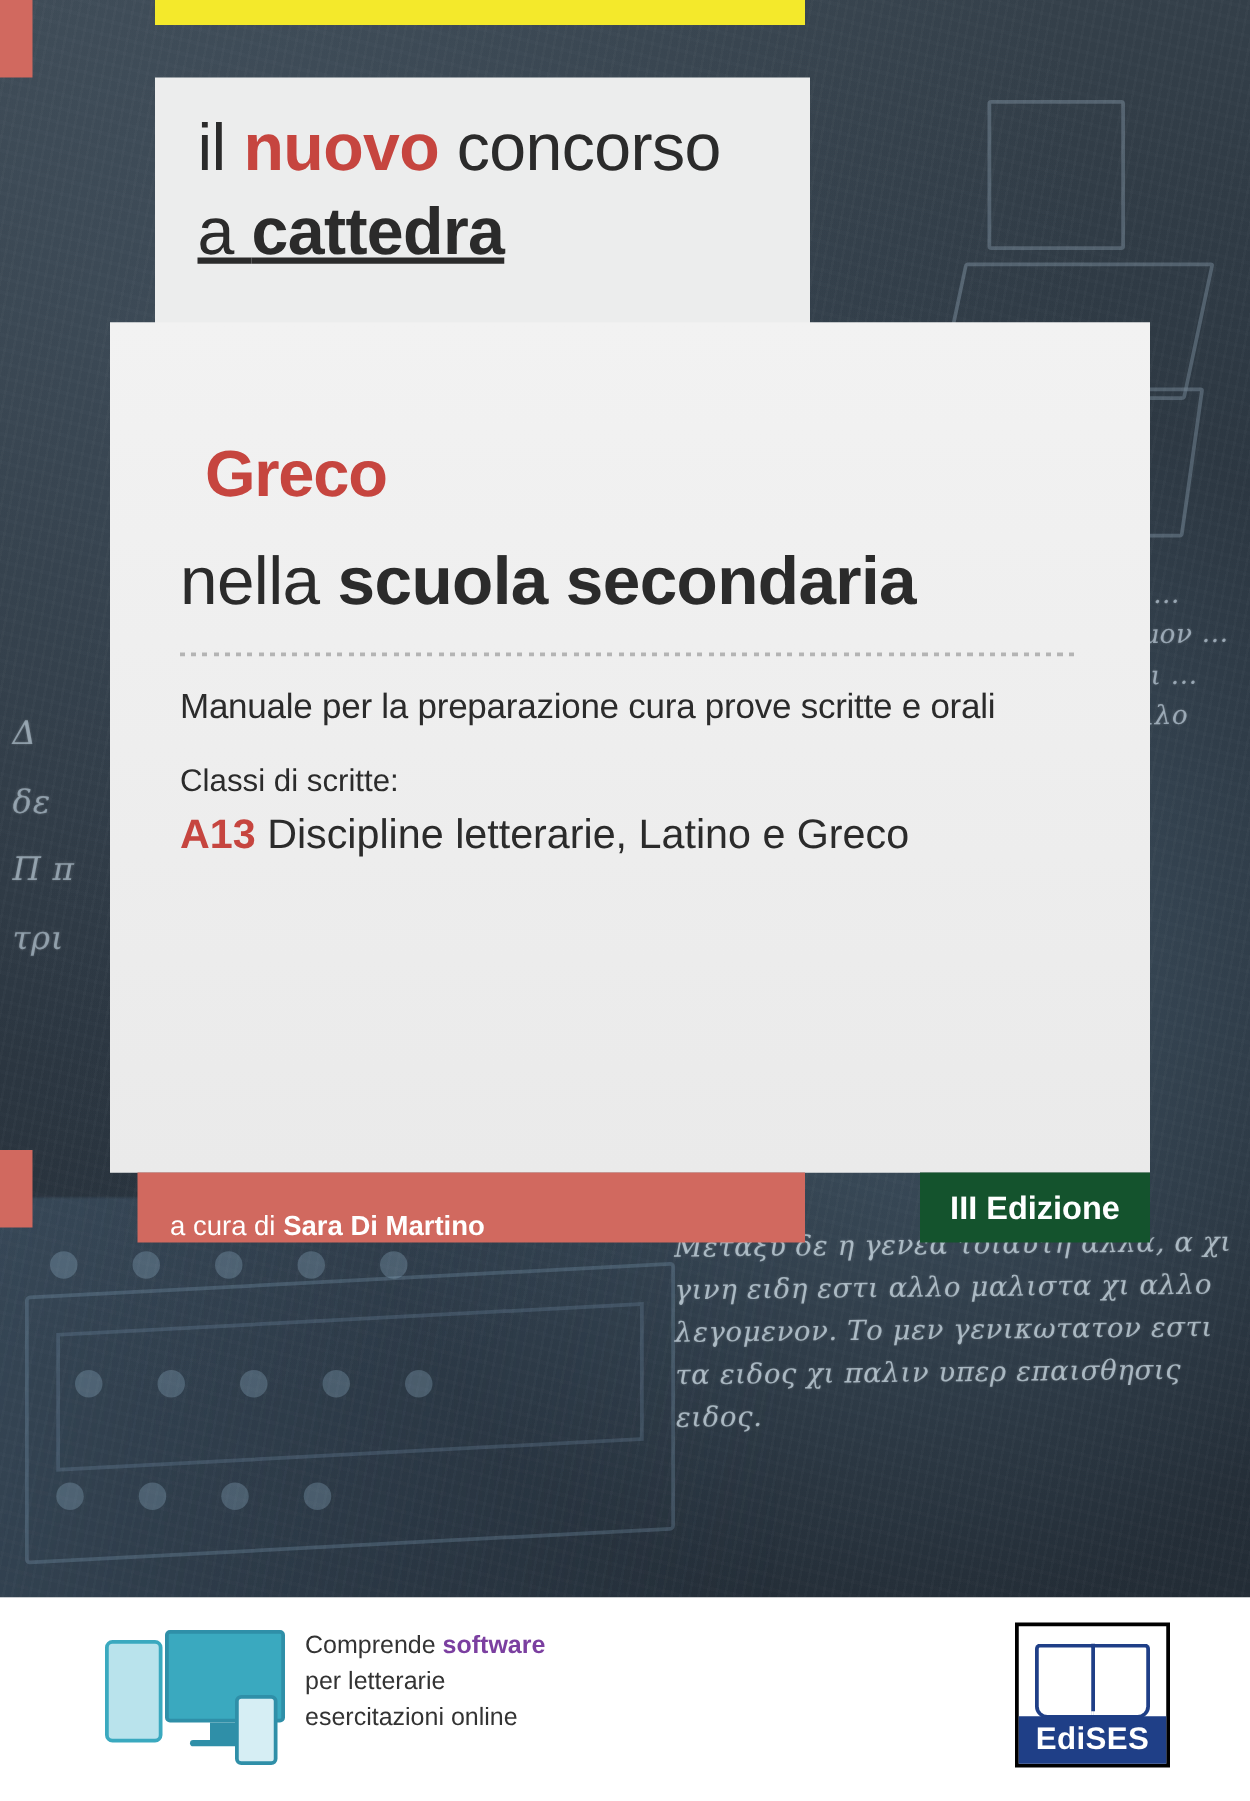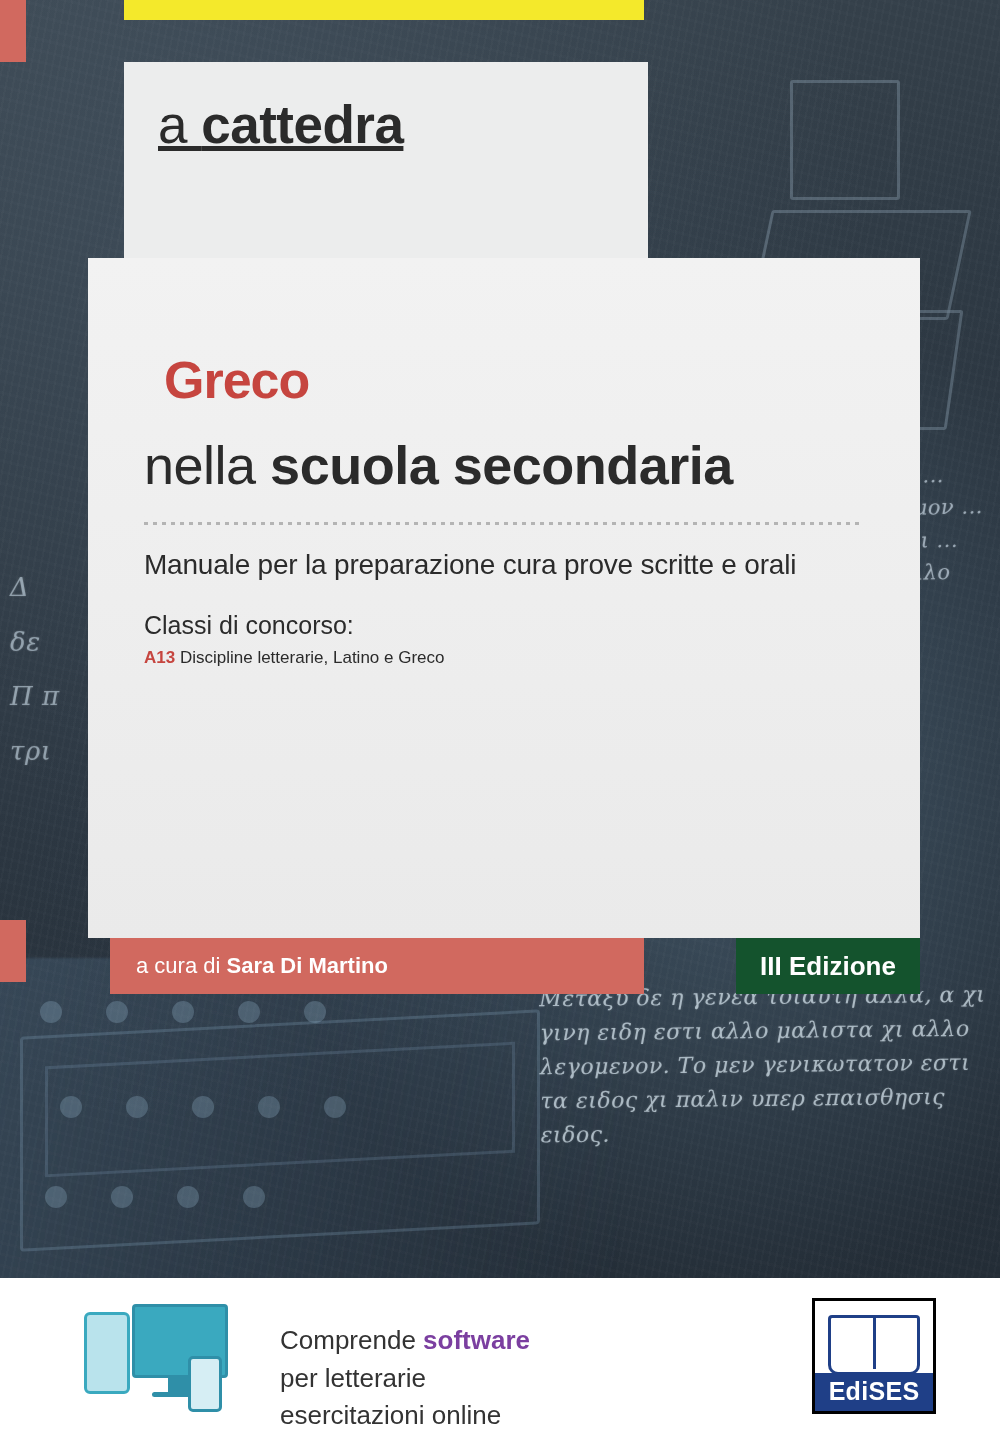--- a/index.html
+++ b/index.html
@@ -211,36 +211,36 @@
     color: #2b2b2b;
     letter-spacing: -0.2px;
   }
   .panel .classi {
     margin-top: 30px;
     font-size: 25px;
     color: #2b2b2b;
   }
   .panel .classi-row {
     margin-top: 8px;
-    font-size: 17px;
+    font-size: 33px;
     color: #2b2b2b;
   }
   .panel .classi-row .code {
     color: #c6453f;
     font-weight: bold;
   }
 
   
   .author-band {
     position: absolute;
     left: 110px; top: 938px;
     width: 534px; height: 56px;
     background: #d1695f;
     display: flex;
-    align-items: center;
+    align-items: flex-end;
     padding-left: 26px;
   }
   .author-band span {
     font-size: 22px;
     color: #ffffff;
   }
   .author-band span b { font-weight: bold; }
 
   .edition {
     position: absolute;
@@ -301,25 +301,24 @@
     position: absolute;
     left: 104px; top: 52px;
     width: 34px; height: 56px;
     border: 3px solid #2f8fa8;
     border-radius: 5px;
     background: #d6eef4;
   }
 
   .software-text {
     position: absolute;
-    left: 244px; top: 44px;
-    font-size: 26px;
+    left: 244px; top: 24px;
+    font-size: 20px;
     line-height: 1.45;
     color: #333333;
-    margin-left: 36px;
   }
   .software-text .purple { color: #7b3fa0; font-weight: bold; }
 
   
   .logo {
     position: absolute;
     left: 812px; top: 20px;
     width: 124px; height: 116px;
     border: 3px solid #000000;
     display: flex;
@@ -403,30 +402,31 @@
 τρι</div>
     <div class="hand hand-main">Γνωθι ... εαυτον ... πολλα τα δεινα κουδεν ανθρωπου δεινοτερον πελει ... Εστι δε το μεν ολον ταυτον ... αριθμον ... το γαρ αυτο νοειν εστιν τε και ειναι ... τα παντα ρει ... γενεα τοιαυτη ... αλλο επασκεισθαι ... </div>
     <div class="hand hand-lower">Μεταξυ δε η γενεα τοιαυτη αλλα, α χι γινη ειδη εστι αλλο μαλιστα χι αλλο λεγομενον. Το μεν γενικωτατον εστι τα ειδος χι παλιν υπερ επαισθησις ειδος.</div>
   </div>
 
   <div class="yellow-tab"></div>
   <div class="red-mark-top"></div>
   <div class="red-mark-mid"></div>
 
   <div class="bubble">
+    <div class="line1"><span>il </span><span class="strong">nuovo</span><span> concorso</span></div>
     <div class="line2"><span>a </span><b>cattedra</b></div>
     <div class="tail"></div>
   </div>
 
   <div class="panel">
     <div class="title">Greco</div>
     <div class="subtitle"><span>nella </span><b>scuola secondaria</b></div>
     <div class="divider"></div>
     <div class="tagline">Manuale per la preparazione cura prove scritte e orali</div>
-    <div class="classi">Classi di concorso:</div>
+    <div class="classi">Classi di scritte:</div>
     <div class="classi-row"><span class="code">A13</span><span> Discipline letterarie, Latino e Greco</span></div>
   </div>
 
   <div class="author-band">
     <span><span>a cura di </span><b>Sara Di Martino</b></span>
   </div>
 
   <div class="edition">III Edizione</div>
 
   <div class="footer">

